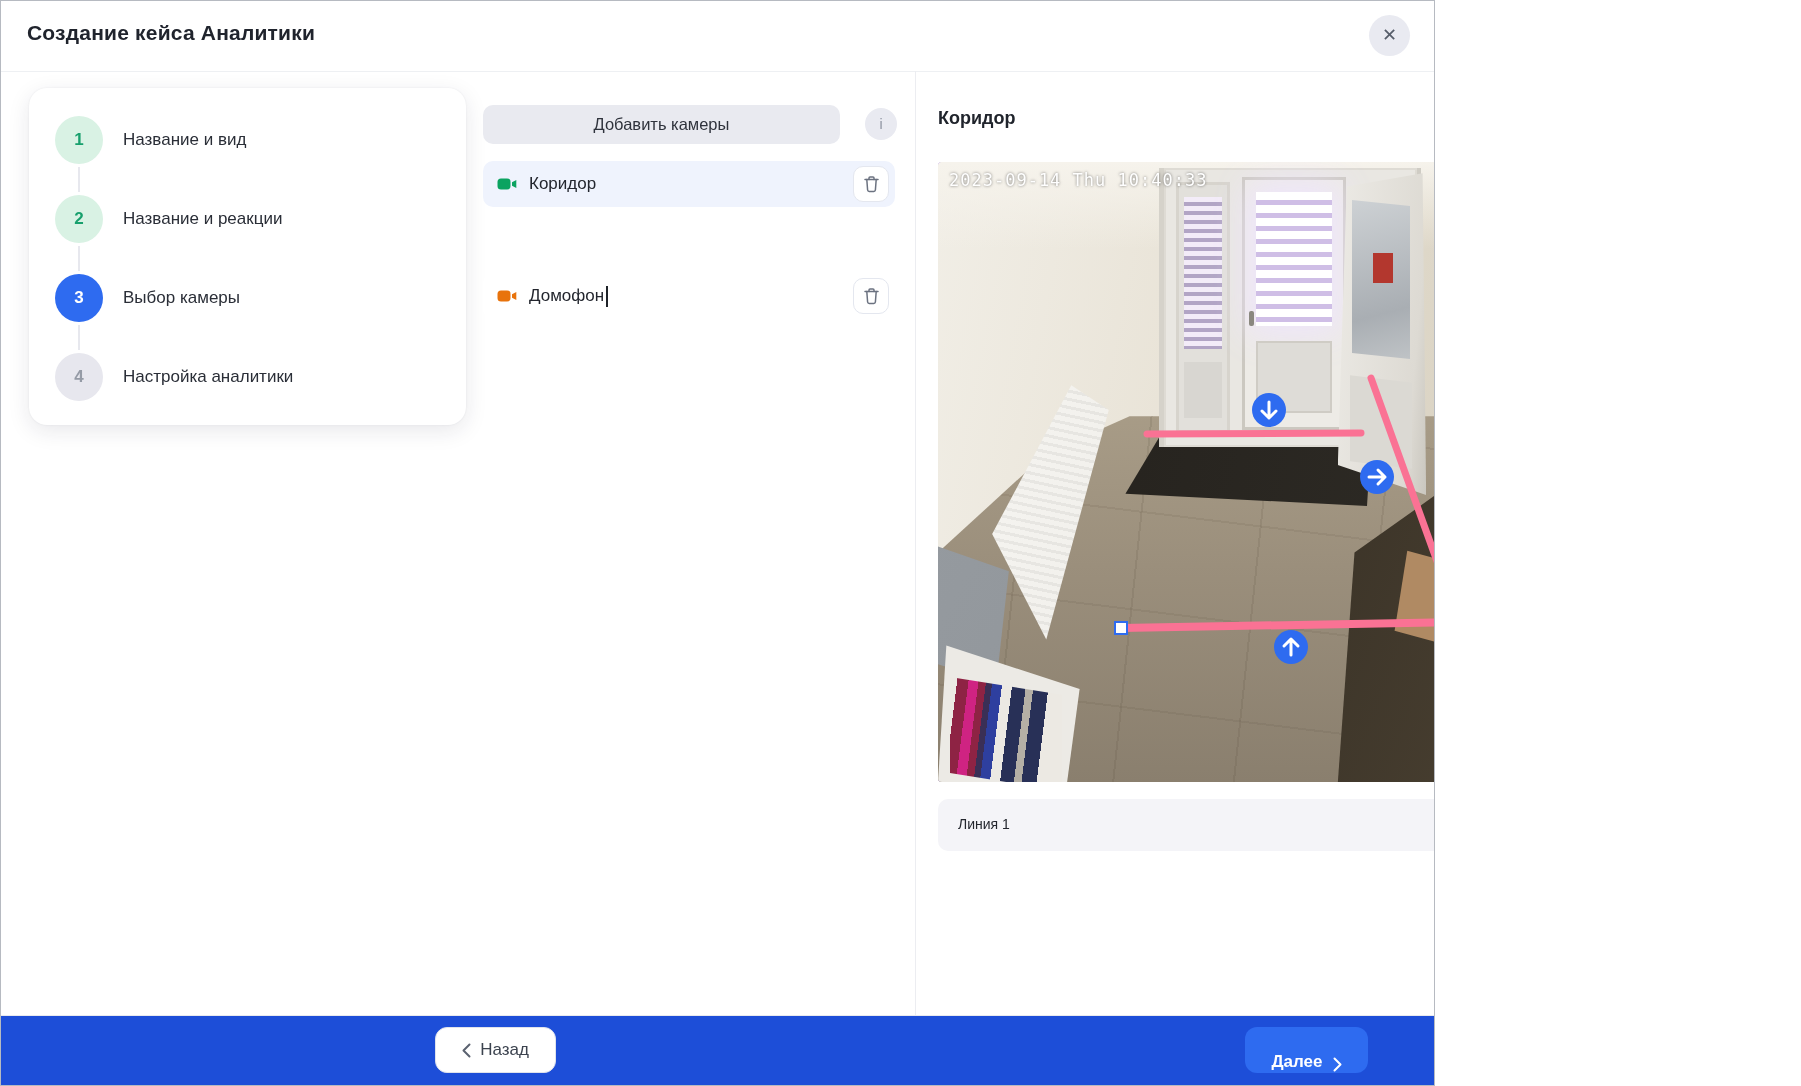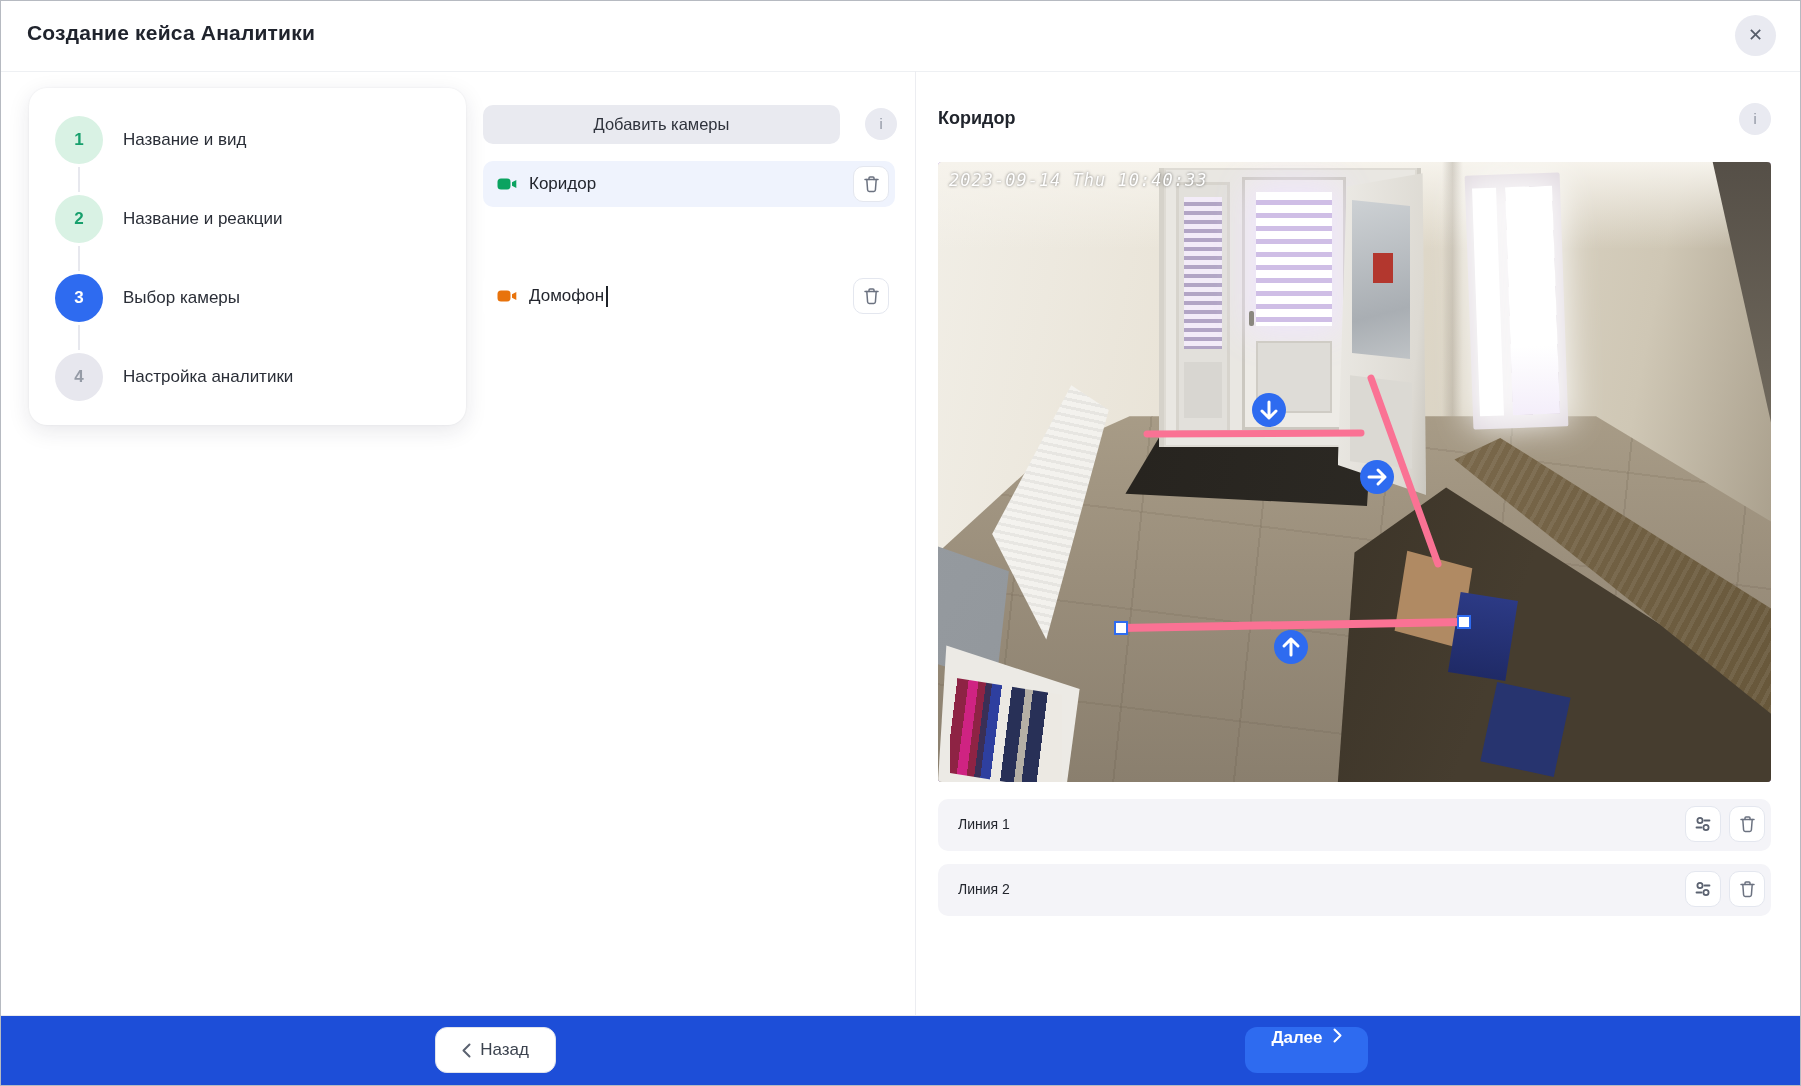--- a/index.html
+++ b/index.html
@@ -1,16 +1,16 @@
 <!DOCTYPE html>
 <html><head>
 <meta charset="utf-8">
 <style>
   html,body{margin:0;padding:0;background:#fff;font-family:"Liberation Sans",sans-serif;}
-  .window{position:relative;width:1801px;height:1086px;background:#fff;border:1px solid #b6bac1;box-sizing:border-box;overflow:hidden;}
+  .window{position:relative;width:1435px;height:1086px;background:#fff;border:1px solid #b6bac1;box-sizing:border-box;overflow:hidden;}
   
   .header{position:absolute;left:0;top:0;right:0;height:70px;background:#fff;border-bottom:1px solid #eef0f3;}
   .title{position:absolute;left:26px;top:20px;font-size:21px;font-weight:700;color:#20242d;letter-spacing:.2px;}
   .close-btn{position:absolute;right:24px;top:14px;width:41px;height:41px;border-radius:50%;background:#e9eaf1;border:none;color:#565d6a;font-size:18px;line-height:41px;text-align:center;cursor:pointer;padding:0;}
   
   .stepper-card{position:absolute;left:28px;top:87px;width:437px;box-sizing:border-box;background:#fff;border-radius:18px;box-shadow:0 6px 22px rgba(25,32,56,.10),0 0 2px rgba(25,32,56,.08);padding:28px 26px 24px 26px;}
   .step{display:flex;align-items:center;gap:20px;height:48px;}
   .step-circle{width:48px;height:48px;border-radius:50%;display:flex;align-items:center;justify-content:center;font-size:17px;font-weight:600;flex:0 0 48px;}
   .step-circle.completed{background:#d9f2e4;color:#18a06d;}
   .step-circle.active{background:#2e6bf0;color:#fff;}
@@ -23,21 +23,21 @@
   .info-chip.mid{position:absolute;left:864px;top:107px;}
   .cam-row{position:absolute;left:482px;width:412px;height:46px;border-radius:10px;display:flex;align-items:center;padding-left:14px;box-sizing:border-box;background:#fff;cursor:pointer;}
   .cam-row.selected{background:#eff3fd;}
   .cam-row .cam-name{font-size:17px;color:#23262e;margin-left:12px;}
   .text-cursor{display:inline-block;width:1.5px;height:21px;background:#1f2329;margin-left:2px;vertical-align:-4px;}
   .sq-btn{position:absolute;right:6px;top:5px;width:36px;height:36px;border-radius:10px;background:#fff;border:1px solid #e4e7ef;display:flex;align-items:center;justify-content:center;cursor:pointer;padding:0;}
   .v-divider{position:absolute;left:914px;top:70px;width:1px;height:947px;background:#ecedf1;}
   
   .panel-title{position:absolute;left:937px;top:107px;font-size:18px;font-weight:700;color:#20242c;}
   .info-chip.right{position:absolute;left:1738px;top:102px;}
-  .cam{position:absolute;left:937px;top:161px;width:833px;height:620px;border-radius:4px;overflow:hidden;background:#6d28d9;font-style:italic;}
+  .cam{position:absolute;left:937px;top:161px;width:833px;height:620px;border-radius:4px;overflow:hidden;background:#6d28d9;}
   .cam *{position:absolute;}
   .wall{inset:0;background:linear-gradient(101deg,#f1eee6 0%,#e7e1d4 36%,#dad3c3 60%,#cfc7b5 78%,#aaa08d 95%,#7a7263 100%);}
   .wall-top{left:0;top:0;right:0;height:14%;background:linear-gradient(#f6f3ec,rgba(246,243,236,0));}
   .wall-dark-right{inset:0;clip-path:polygon(93% 0,100% 0,100% 42%);background:linear-gradient(180deg,#554f47,#968d7b);}
   .wall-corner{left:60.5%;top:0;width:2.5%;height:46%;background:linear-gradient(90deg,rgba(90,78,60,0),rgba(90,78,60,.22),rgba(90,78,60,0));}
   .floor{inset:0;clip-path:polygon(0 100%,0 63%,13% 47%,23% 41%,79% 41%,100% 58%,100% 100%);background:linear-gradient(180deg,#a89c87 40%,#9b8f7c 65%,#8a7f6e 100%);}
   .tile-seams{inset:0;clip-path:polygon(0 100%,0 63%,13% 47%,23% 41%,79% 41%,100% 58%,100% 100%);background:repeating-linear-gradient(96deg,rgba(0,0,0,0) 0 118px,rgba(70,58,42,.20) 118px 120px),repeating-linear-gradient(7deg,rgba(0,0,0,0) 0 96px,rgba(70,58,42,.16) 96px 98px);opacity:.55;}
   .door-unit{left:26.5%;top:1%;width:31.5%;height:45%;background:#e9e7e2;border-left:5px solid #d5d2ca;border-right:4px solid #cfccc4;box-shadow:inset 0 0 0 2px #dedbd4;box-sizing:border-box;}
   .sidelight{left:5%;top:5%;width:21%;height:90%;background:#e2e0db;border:3px solid #d7d4cd;box-sizing:border-box;}
   .sidelight-blinds{left:10%;top:5%;width:80%;height:62%;background:repeating-linear-gradient(180deg,#f3ecf8 0 5px,#b2a5c5 5px 9px);}
@@ -73,21 +73,21 @@
   
   .line-row{position:absolute;left:937px;width:833px;height:52px;border-radius:10px;background:#f4f4f8;box-sizing:border-box;}
   .line-row.selected{background:#fbfcff;border:2px solid #2e6bf0;}
   .line-row .line-label{position:absolute;left:20px;top:0;line-height:50px;font-size:14px;color:#23262e;}
   .line-row .sq-btn{top:7px;}
   .line-row .sq-btn.settings{right:50px;}
   .line-row.selected .sq-btn{top:5px;}
   
   .footer{position:absolute;left:0;right:0;bottom:0;height:69px;background:#1d4ed8;border-top:1px solid #e9eaee;}
   .back-btn{position:absolute;left:434px;top:11px;width:121px;height:46px;background:#fff;border:1px solid #dfe3ec;border-radius:12px;font-size:17px;color:#3c434f;font-family:inherit;cursor:pointer;display:flex;align-items:center;justify-content:center;gap:9px;}
-  .next-btn{position:absolute;left:1244px;top:11px;width:123px;height:46px;background:#2e6bf0;border:none;border-radius:12px;font-size:17px;font-weight:600;color:#fff;font-family:inherit;cursor:pointer;display:flex;align-items:flex-start;justify-content:center;gap:10px;}
+  .next-btn{position:absolute;left:1244px;top:11px;width:123px;height:46px;background:#2e6bf0;border:none;border-radius:12px;font-size:17px;font-weight:600;color:#fff;font-family:inherit;cursor:pointer;display:flex;align-items:flex-end;justify-content:center;gap:10px;}
 </style>
 </head>
 <body>
 
 <div class="window">
 
   <div class="header">
     <div class="title">Создание кейса Аналитики</div>
     <button class="close-btn"><span>✕</span></button>
   </div>
@@ -227,38 +227,20 @@
         </svg>
     </button>
     <button class="sq-btn">
       <svg width="17" height="18" viewBox="0 0 17 18" fill="none" stroke="#6b7280" stroke-width="1.5" stroke-linecap="round">
           <path d="M2 4.5 H15"></path>
           <path d="M6 4.5 V3 a1 1 0 0 1 1-1 h3 a1 1 0 0 1 1 1 V4.5"></path>
           <path d="M3.8 4.5 L4.6 15 a1.6 1.6 0 0 0 1.6 1.4 h4.6 a1.6 1.6 0 0 0 1.6-1.4 L13.2 4.5"></path>
         </svg>
     </button>
   </div>
-  <div class="line-row" style="top:863px;">
-    <span class="line-label">Линия 2</span>
-    <button class="sq-btn settings">
-      <svg width="18" height="18" viewBox="0 0 18 18" fill="none" stroke="#5b6270" stroke-width="1.8" stroke-linecap="round">
-          <circle cx="6" cy="5.5" r="2.6"></circle>
-          <path d="M10.5 5.5 H15.5"></path>
-          <path d="M2.5 12.5 H7.5"></path>
-          <circle cx="12" cy="12.5" r="2.6"></circle>
-        </svg>
-    </button>
-    <button class="sq-btn">
-      <svg width="17" height="18" viewBox="0 0 17 18" fill="none" stroke="#6b7280" stroke-width="1.5" stroke-linecap="round">
-          <path d="M2 4.5 H15"></path>
-          <path d="M6 4.5 V3 a1 1 0 0 1 1-1 h3 a1 1 0 0 1 1 1 V4.5"></path>
-          <path d="M3.8 4.5 L4.6 15 a1.6 1.6 0 0 0 1.6 1.4 h4.6 a1.6 1.6 0 0 0 1.6-1.4 L13.2 4.5"></path>
-        </svg>
-    </button>
-  </div>
 
   <div class="footer">
     <button class="back-btn">
       <svg width="9" height="15" viewBox="0 0 9 15" fill="none" stroke="#5b6270" stroke-width="2" stroke-linecap="round" stroke-linejoin="round">
           <path d="M7.5 1.5 L1.5 7.5 L7.5 13.5"></path>
         </svg>
       <span>Назад</span>
     </button>
     <button class="next-btn">
       <span>Далее</span>

